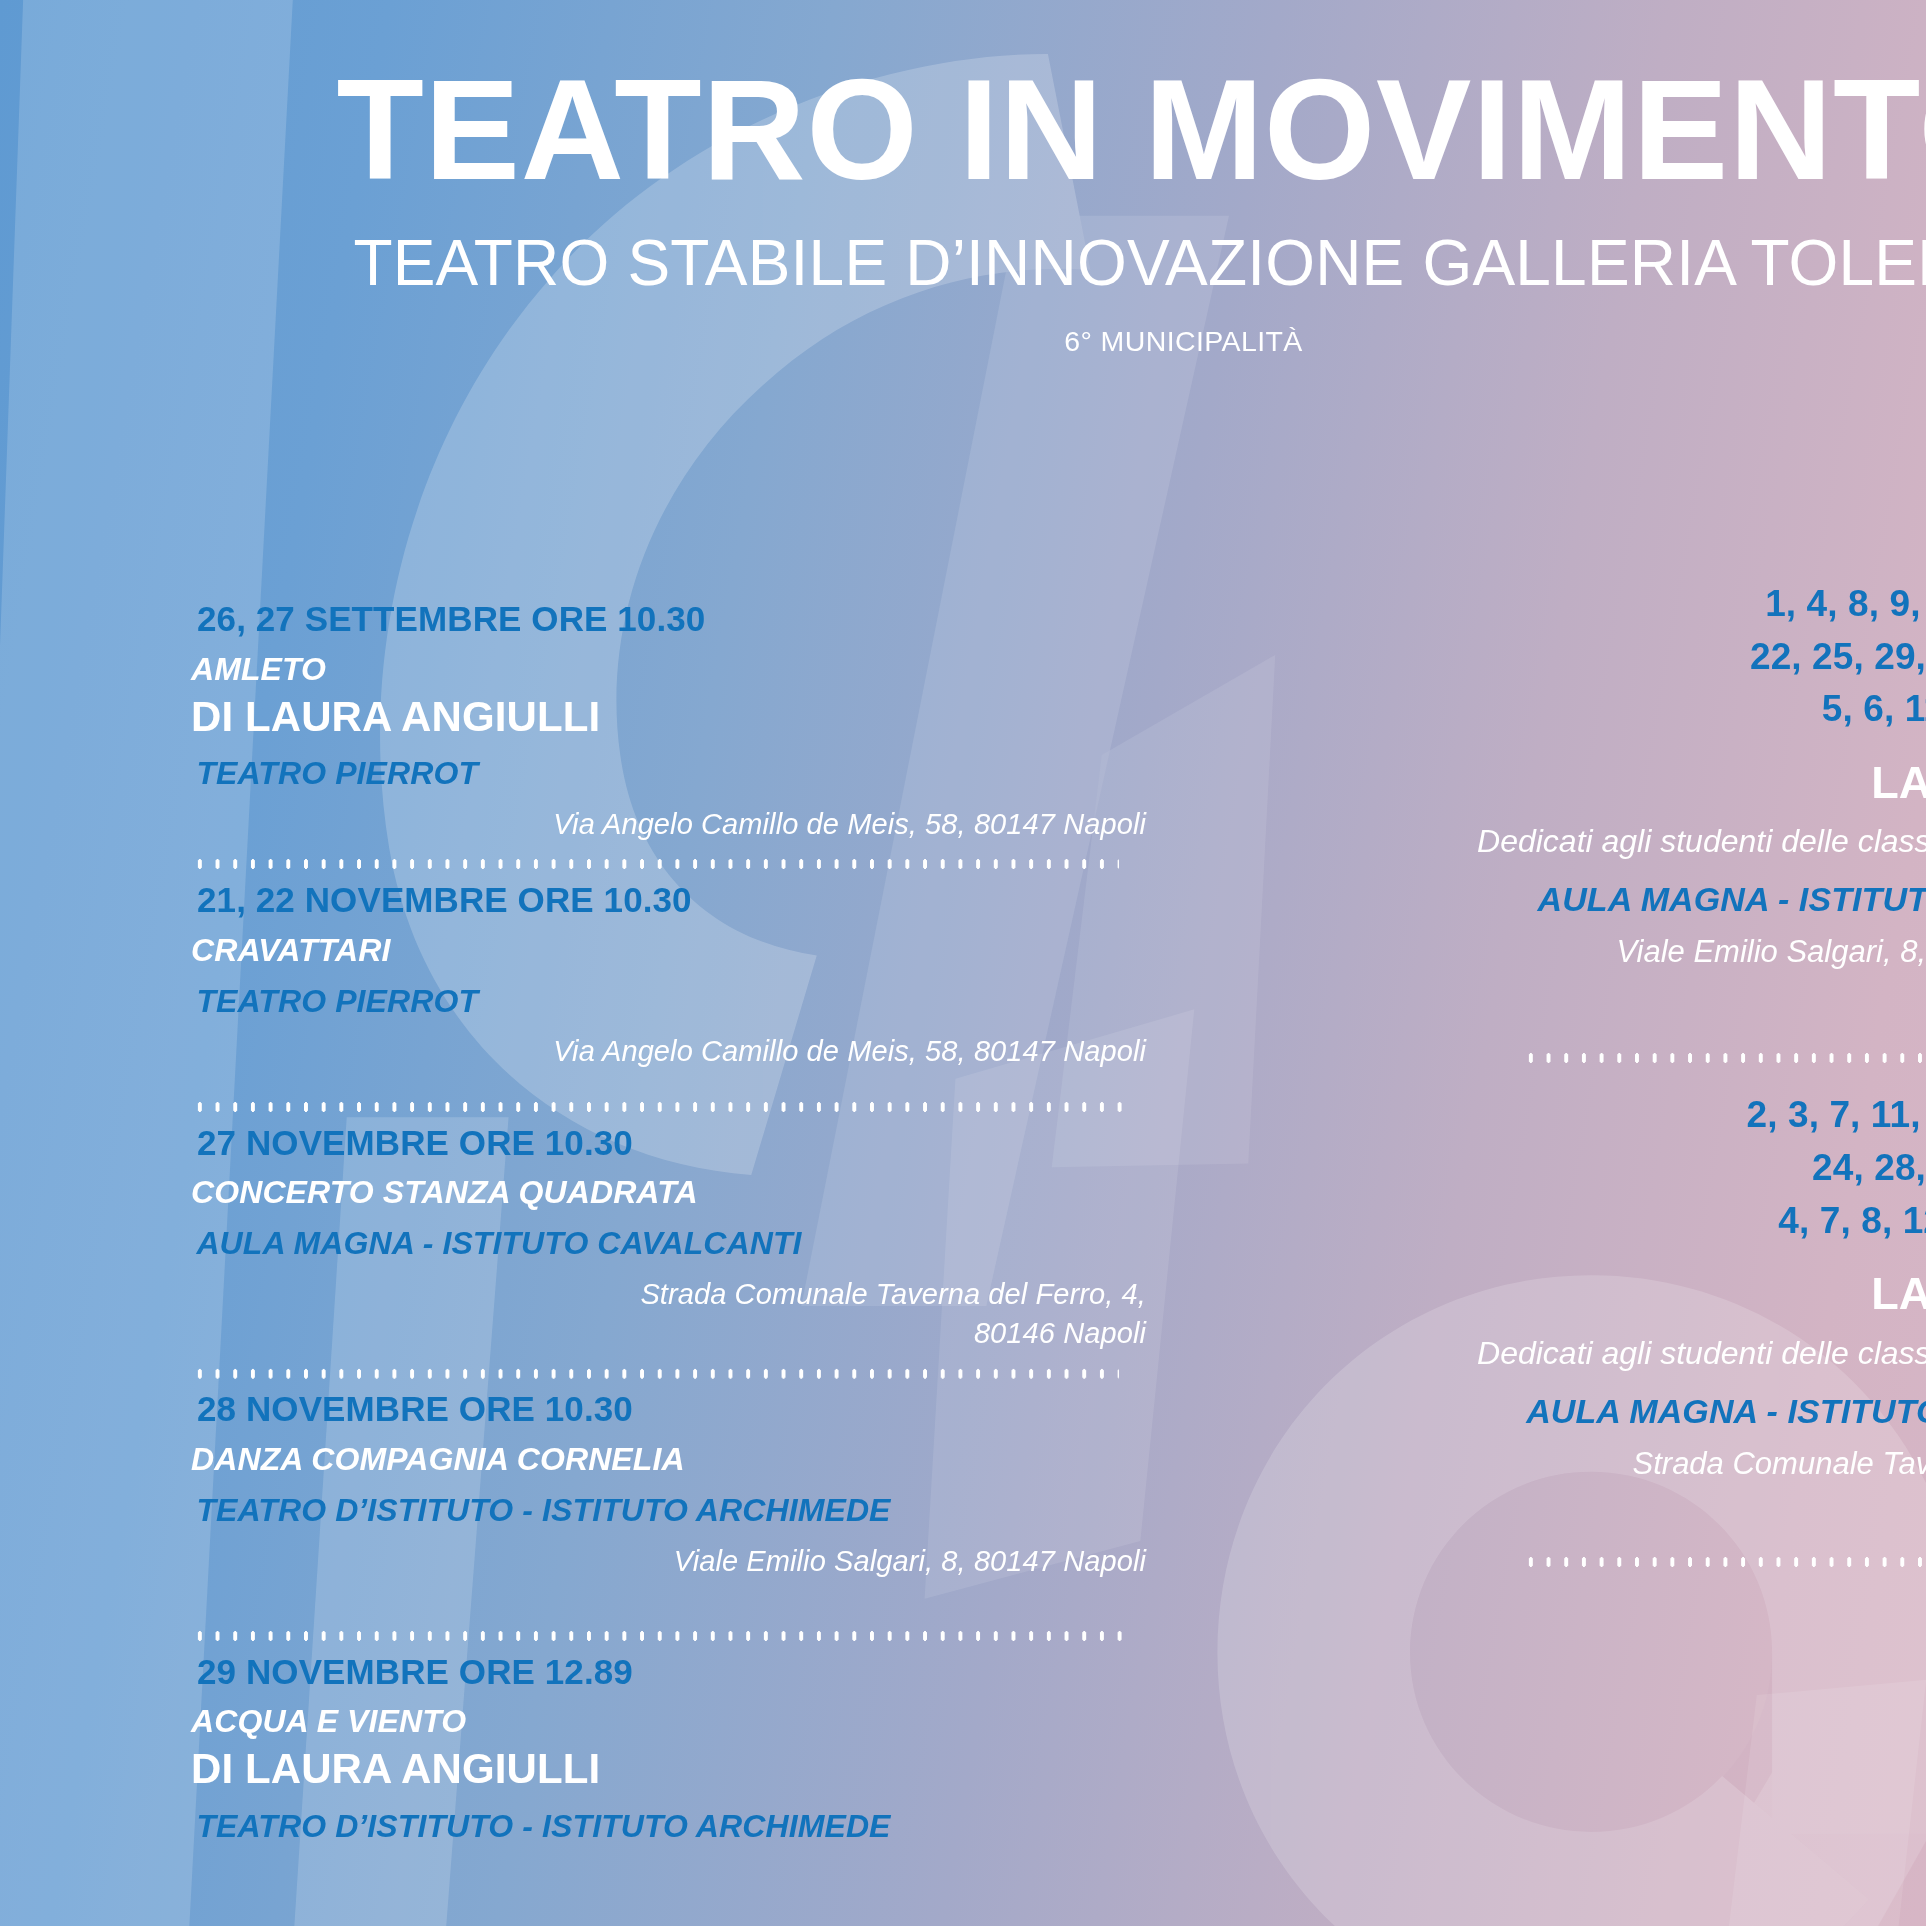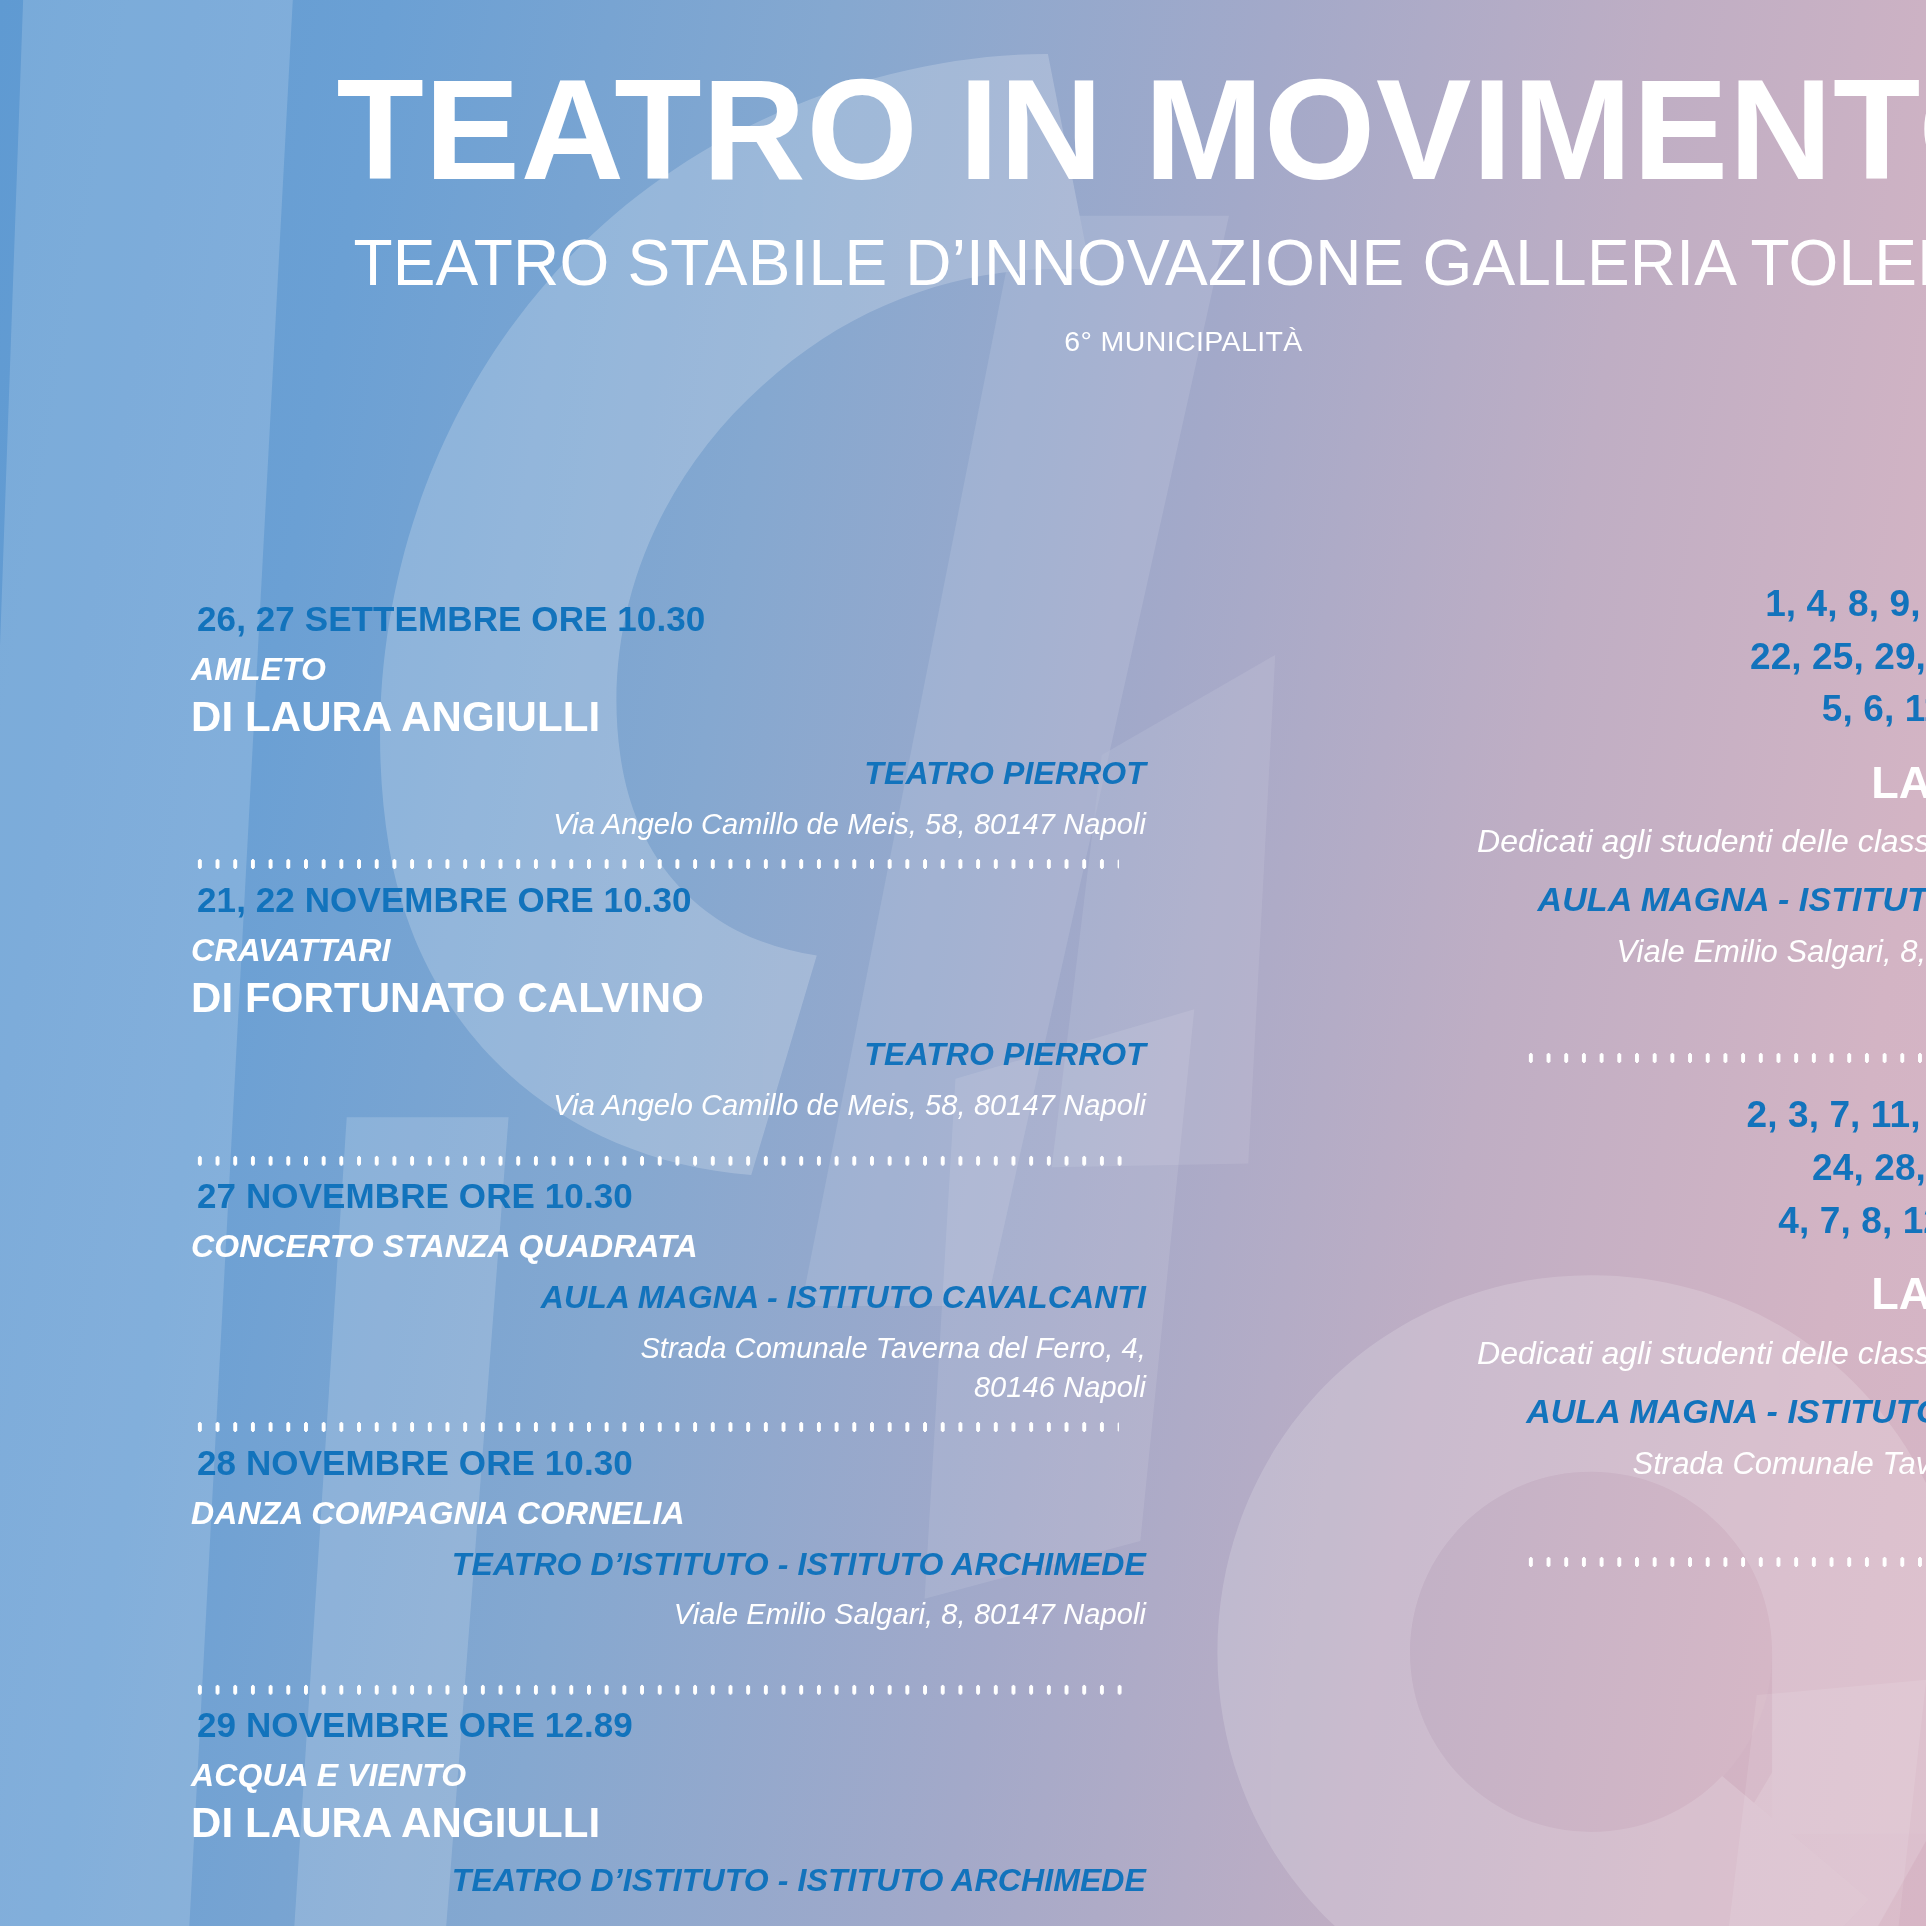--- a/index.html
+++ b/index.html
@@ -118,21 +118,20 @@
     margin: 0;
   }
   .ev-venue {
     color: #1273bc;
     font-size: 32px;
     font-weight: 700;
     font-style: italic;
     line-height: 1.3;
     margin: 10px 0 0 5.4px;
     letter-spacing: 0.1px;
-    text-align: right;
   }
   .ev-address {
     color: #ffffff;
     font-size: 29px;
     font-weight: 400;
     font-style: italic;
     line-height: 1.36;
     margin: 10px 0 0 1px;
     letter-spacing: 0.1px;
     text-align: right;
@@ -280,21 +279,20 @@
       <div class="ev-title">AMLETO</div>
       <div class="ev-author">DI LAURA ANGIULLI</div>
       <div class="ev-venue">TEATRO PIERROT</div>
       <div class="ev-address">Via Angelo Camillo de Meis, 58, 80147 Napoli</div>
     </div>
     <div class="sep w-left"></div>
 
     <div>
       <div class="ev-date">21, 22 NOVEMBRE ORE 10.30</div>
       <div class="ev-title">CRAVATTARI</div>
-      <div class="ev-author">DI FORTUNATO CALVINO</div>
       <div class="ev-venue">TEATRO PIERROT</div>
       <div class="ev-address">Via Angelo Camillo de Meis, 58, 80147 Napoli</div>
     </div>
     <div class="spacer-sm"></div>
     <div class="sep w-left2"></div>
 
     <div>
       <div class="ev-date">27 NOVEMBRE ORE 10.30</div>
       <div class="ev-title">CONCERTO STANZA QUADRATA</div>
       <div class="ev-venue">AULA MAGNA - ISTITUTO CAVALCANTI</div>

